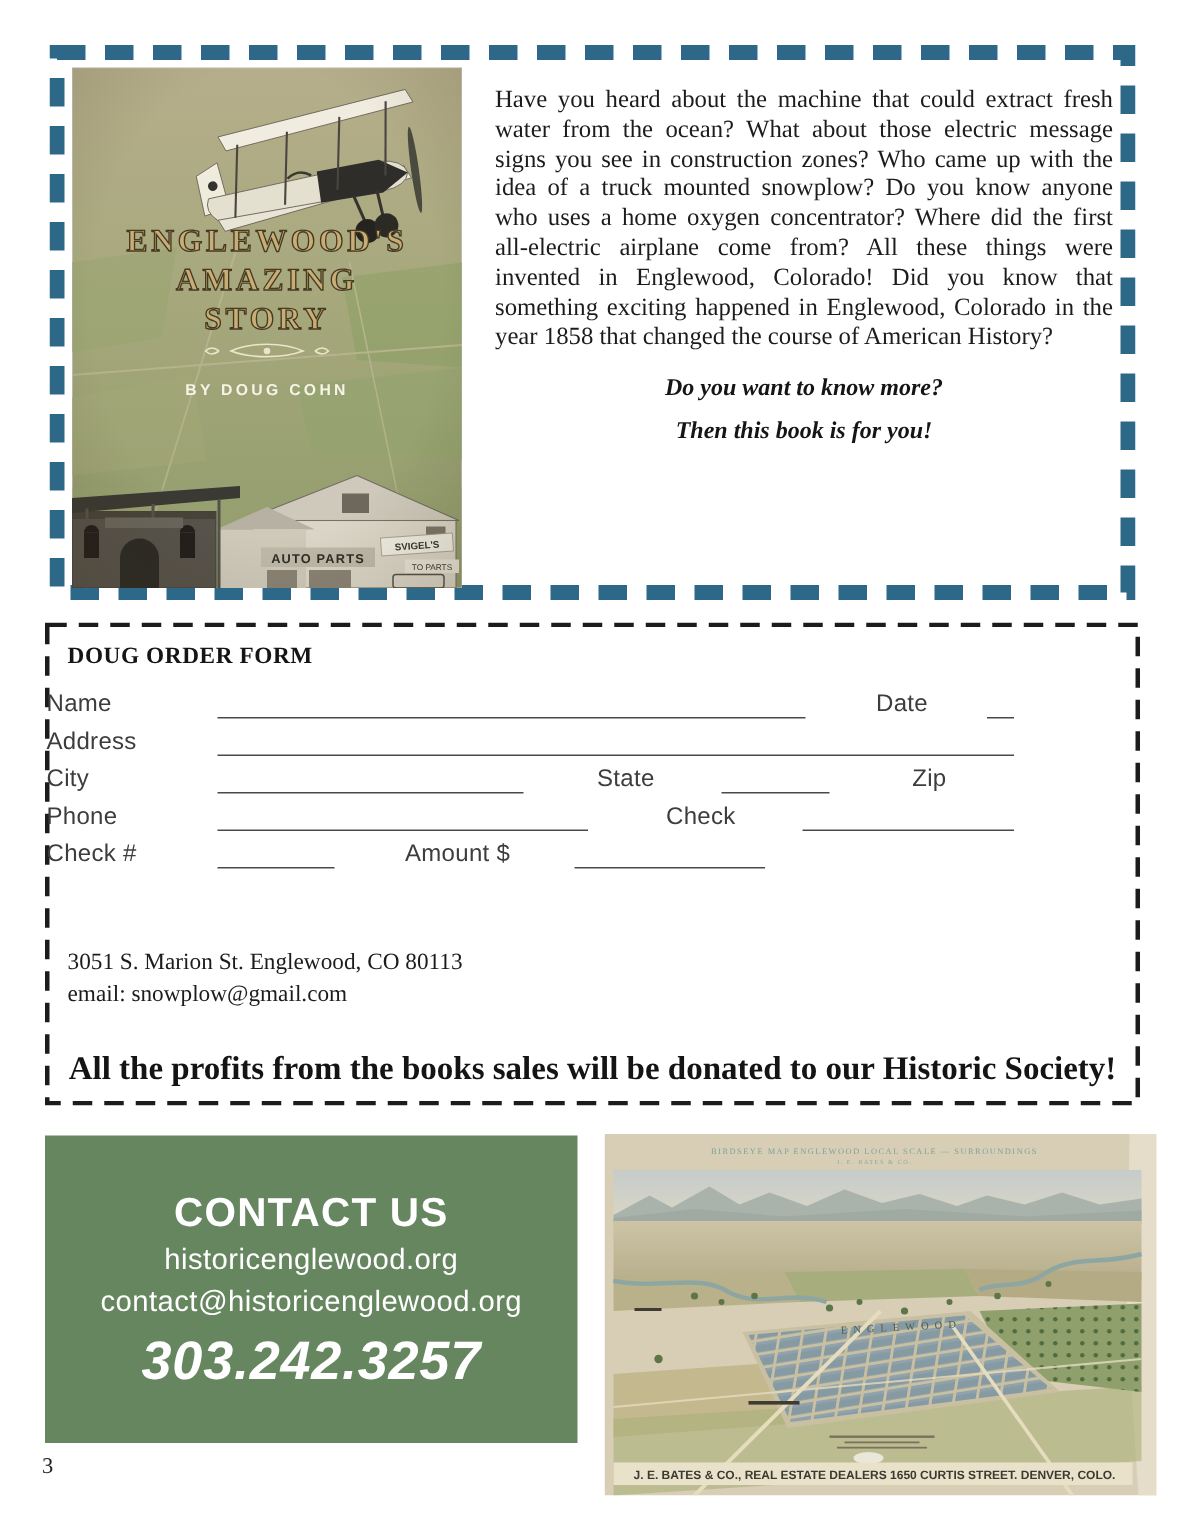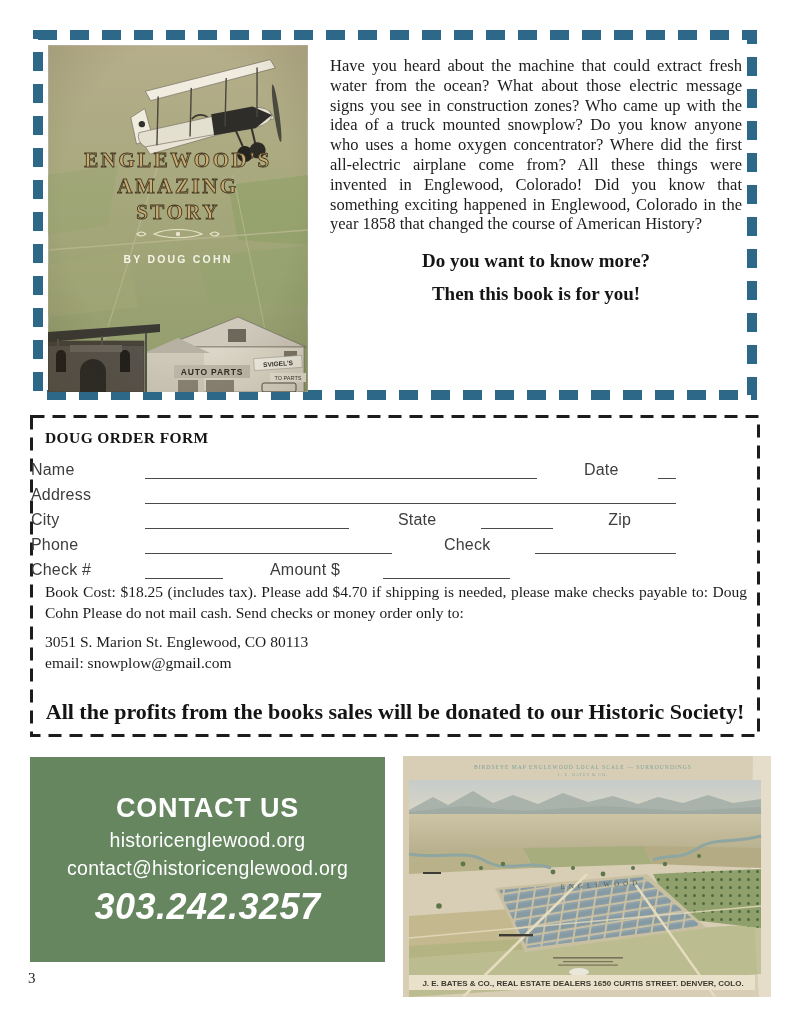--- a/index.html
+++ b/index.html
@@ -7,21 +7,21 @@
         font-family:"Liberation Serif",serif;color:#1e1e1e;}
 
   
   #promo{position:absolute;left:33px;top:30px;width:724px;height:370px;}
   #promo-border{position:absolute;left:0;top:0;width:100%;height:100%;pointer-events:none;}
   #cover-wrap{position:absolute;left:15px;top:15px;width:260px;height:347px;}
   #promo-text{position:absolute;left:297px;top:26px;width:412px;}
   .promo-heading{font-family:"Liberation Sans",sans-serif;font-weight:bold;
         font-size:24px;letter-spacing:.2px;color:#111;margin:0 0 12px 0;}
   .promo-body{font-size:16.5px;line-height:19.8px;text-align:justify;color:#1c1c1c;margin:0;}
-  .tagline{font-weight:bold;font-size:19px;text-align:center;color:#151515;}
+  .tagline{font-weight:bold;font-style:italic;font-size:16px;text-align:center;color:#151515;}
   #tagline1{margin-top:16px;}
   #tagline2{margin-top:11px;}
 
   
   #orderform{position:absolute;left:30px;top:415px;width:730px;height:322px;}
   #order-border{position:absolute;left:0;top:0;width:100%;height:100%;pointer-events:none;}
   .form-title{position:absolute;left:15px;top:14px;font-weight:bold;font-size:15.5px;
         letter-spacing:.4px;color:#151515;}
   .form-row{position:absolute;left:1px;width:645px;height:22px;display:flex;align-items:flex-end;
         font-family:"Liberation Sans",sans-serif;font-size:16px;color:#3d3d3d;gap:39px;}
@@ -198,21 +198,20 @@
       <span class="fline grow" style="margin-left:6px;"></span>
     </div>
 
     <div class="form-row" id="row-check">
       <span class="lbl first">Check #</span>
       <span class="fline" style="width:78px;"></span>
       <span class="lbl" style="margin-left:8px;">Amount $</span>
       <span class="fline" style="width:127px;margin-left:4px;"></span>
     </div>
 
-    <p class="cost-par">Book Cost: $18.25 (includes tax). Please add $4.70 if shipping is needed, please make checks payable to: Doug Cohn Please do not mail cash. Send checks or money order only to:</p>
 
     <div class="mail-block">
       <div>3051 S. Marion St. Englewood, CO 80113</div>
       <div>email: snowplow@gmail.com</div>
     </div>
 
     <div class="form-footer">All the profits from the books sales will be donated to our Historic Society!</div>
   </div>
 
   <div id="contact">

